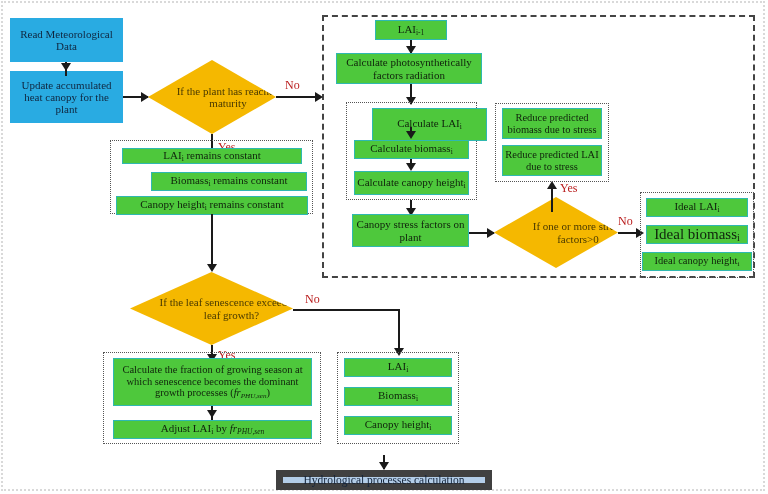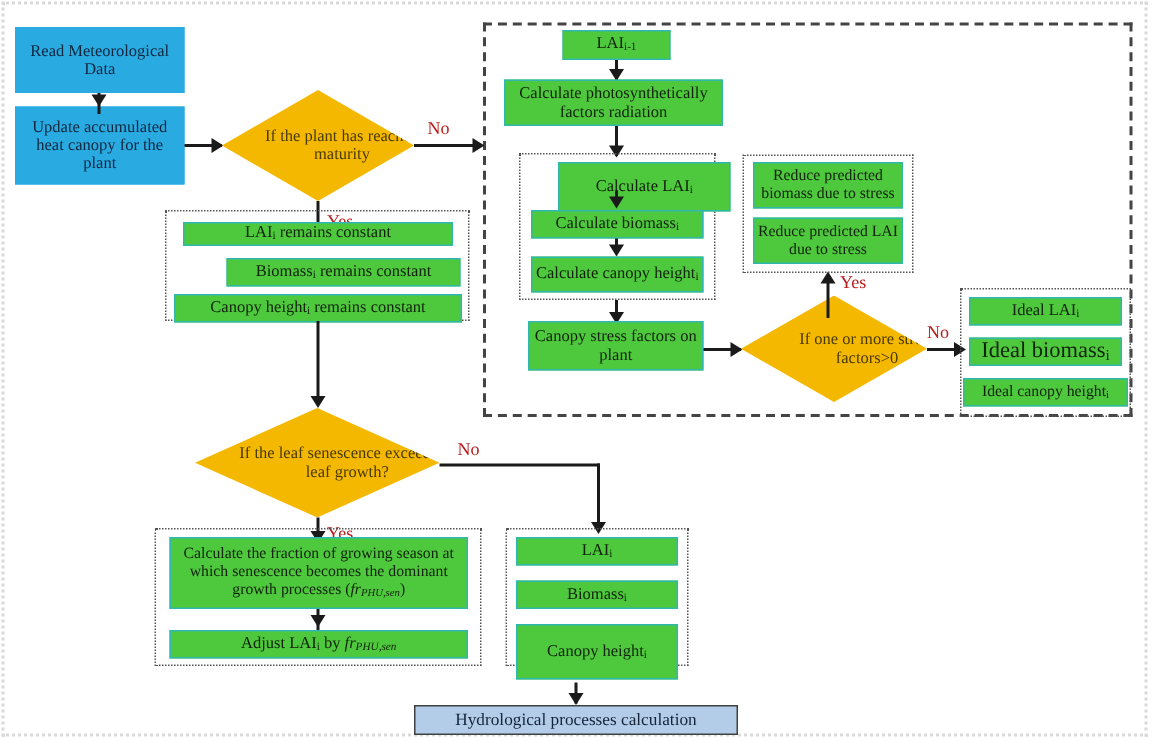--- a/index.html
+++ b/index.html
@@ -8,21 +8,21 @@
 
   
   .outer-frame{position:absolute;left:1px;top:1px;width:764px;height:490px;
       border:2px dotted #d9d9d9;box-sizing:border-box;}
 
   
   .node{position:absolute;box-sizing:border-box;display:flex;align-items:center;
       justify-content:center;text-align:center;line-height:1.12;color:#111111;}
 
   .blue{background:#29abe2;border:1px solid #29abe2;color:#10263f;}
-  .blue-light{background:#b3cde8;border:1px solid #404040;color:#14243a;}
+  .blue-light{background:#b3cde8;border:7px solid #404040;color:#14243a;}
   .green{background:#4ec83c;border:1px solid #2fb8b0;color:#10230c;}
 
   .diamond{position:absolute;background:#f5b800;}
   .diamond .dtext{position:absolute;left:0;top:0;width:100%;height:100%;
       display:flex;align-items:center;justify-content:center;text-align:center;
       color:#4a3a00;line-height:1.12;}
 
   
   .grp-dot{position:absolute;box-sizing:border-box;border:1.5px dotted #555;}
   .grp-dash{position:absolute;box-sizing:border-box;border:2px dashed #444;}
@@ -202,21 +202,21 @@
   </div>
 
   <div class="grp-dot" style="left:337px;top:352px;width:122px;height:92px;"></div>
 
   <div class="node green" style="left:344px;top:358px;width:108px;height:19px;font-size:11px;">
     <span>LAI<sub>i</sub></span>
   </div>
   <div class="node green" style="left:344px;top:387px;width:108px;height:19px;font-size:11px;">
     <span>Biomass<sub>i</sub></span>
   </div>
-  <div class="node green" style="left:344px;top:416px;width:108px;height:37px;font-size:11px;">
+  <div class="node green" style="left:344px;top:416px;width:108px;height:19px;font-size:11px;">
     <span>Canopy height<sub>i</sub></span>
   </div>
 
   <div class="ln lnv" style="left:383px;top:455px;height:14px;"></div>
   <div class="arr arr-d" style="left:379px;top:462px;"></div>
 
   <div class="node blue-light" style="left:276px;top:470px;width:216px;height:20px;font-size:11.5px;">
     <span>Hydrological processes calculation</span>
   </div>
 

